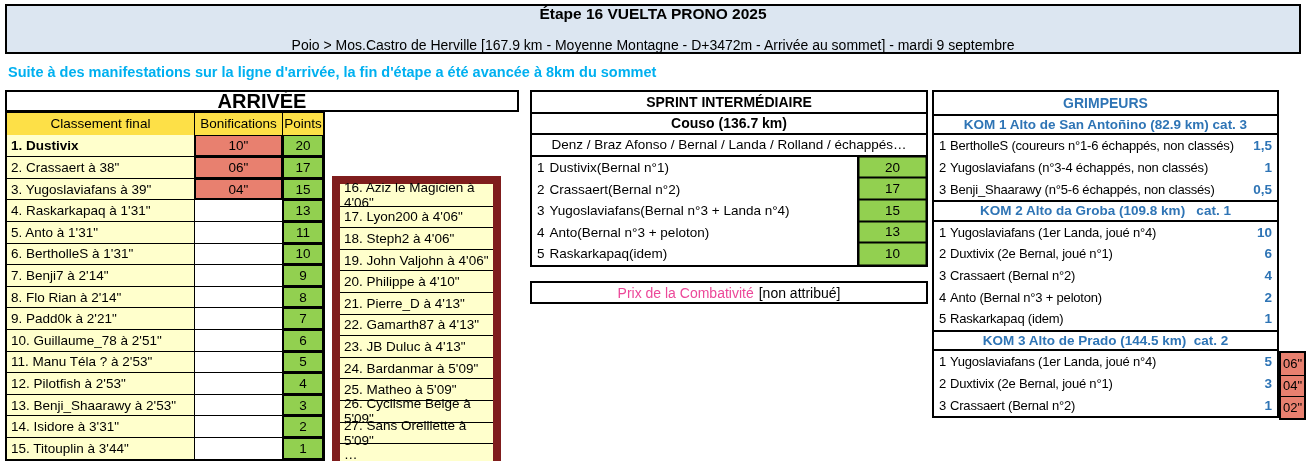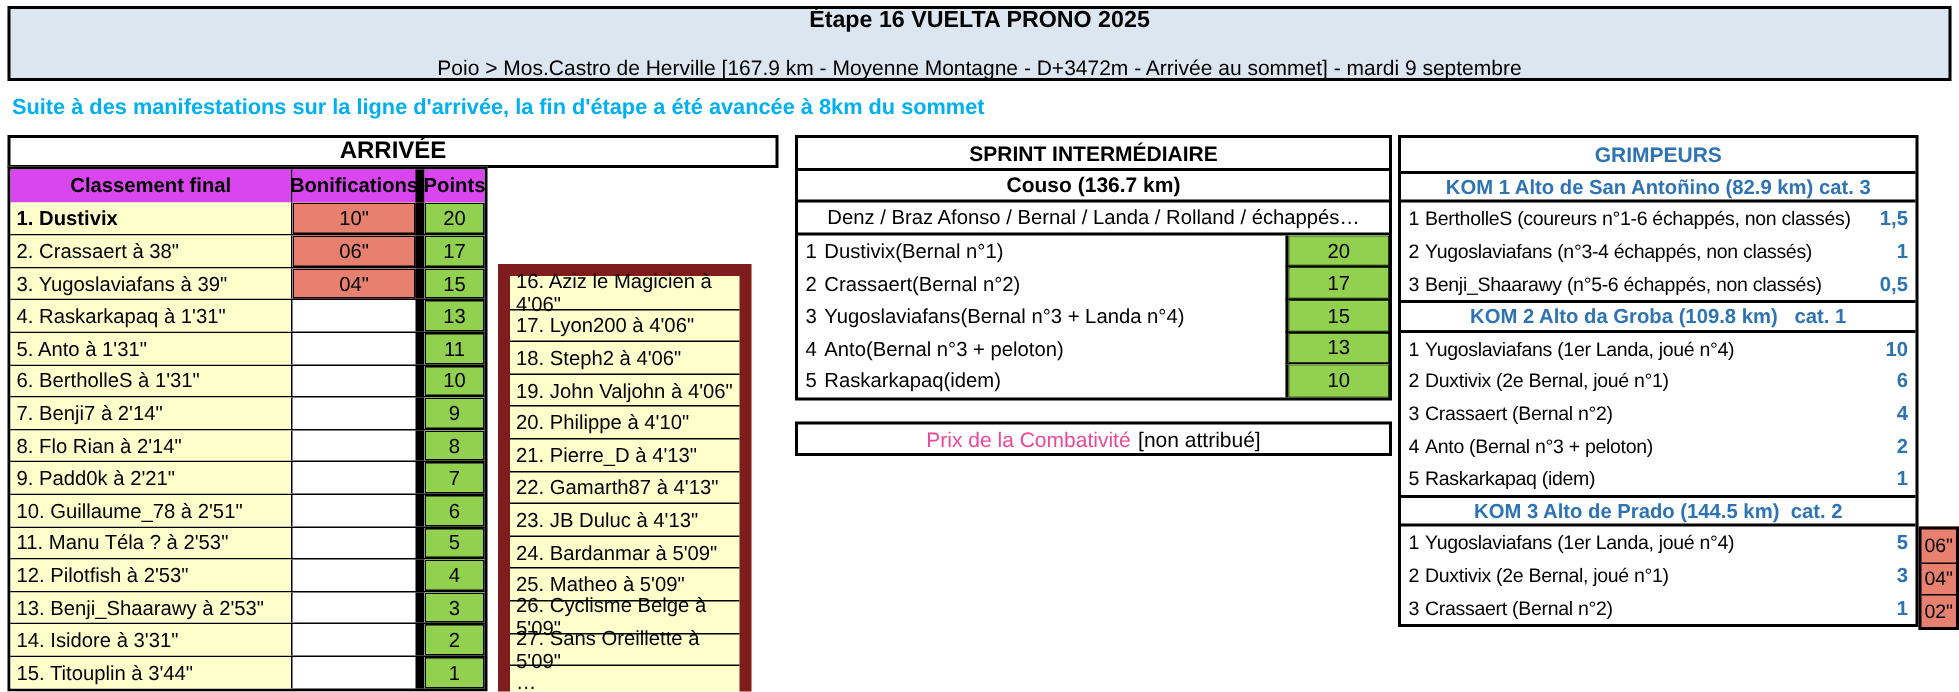--- a/index.html
+++ b/index.html
@@ -31,32 +31,32 @@
   .notice {
     position: absolute; left: 8px; top: 64px;
     color: var(--cyan); font-weight: 700; font-size: 14.5px;
   }
 
   
   .arrivee-title {
     position: absolute; left: 5px; top: 90px; width: 514px; height: 22px;
     border: 2px solid #000; background: #fff;
     display: flex; align-items: center; justify-content: center;
-    font-weight: 700; font-size: 16px;
+    font-weight: 700; font-size: 20px;
   }
   .arrivee-table {
     position: absolute; left: 5px; top: 111px; width: 320px;
     border: 2px solid #000; background: #fff;
   }
   .a-row { display: flex; height: var(--rh); }
   .a-row + .a-row { border-top: 1px solid #000; }
   .a-row .c1 { flex: 1; border-right: 1px solid #000; padding-left: 4px; }
-  .a-row .c2 { width: 88px; border-right: 6px solid #000000; justify-content: center; }
+  .a-row .c2 { width: 88px; border-right: 1px solid #000000; justify-content: center; }
   .a-row .c3 { width: 40px; justify-content: center; }
-  .a-head .cell { justify-content: center; padding-left: 0; background: #d946ef; font-weight: bold; }
+  .a-head .cell { justify-content: center; padding-left: 0; background: #fde047; }
   .a-name { background: var(--yellow); }
   .a-bonif {}
   .salmon { background: var(--salmon); box-shadow: inset 0 0 0 1px #000; }
   .a-points { background: var(--green); box-shadow: inset 0 0 0 1px #000; }
 
   .overflow-col {
     position: absolute; left: 332px; top: 176px; width: 169px;
     border: 8px solid #7f1d1d; background: var(--yellow);
   }
   .o-row { height: var(--rh); padding-left: 4px; }

